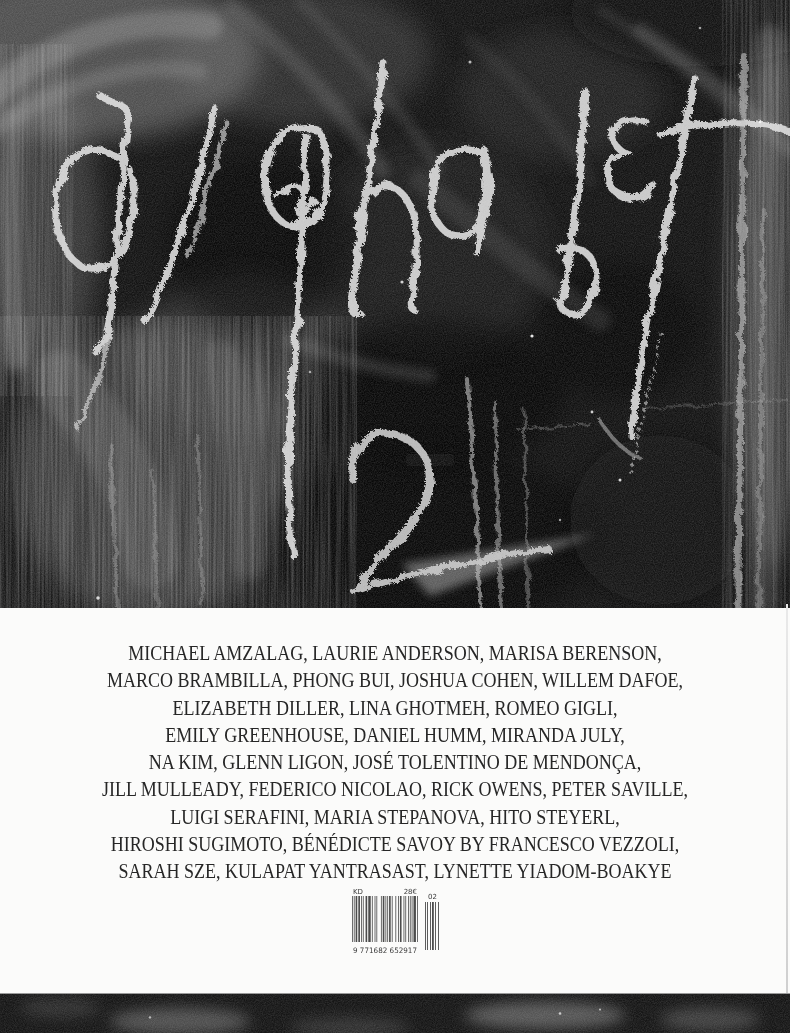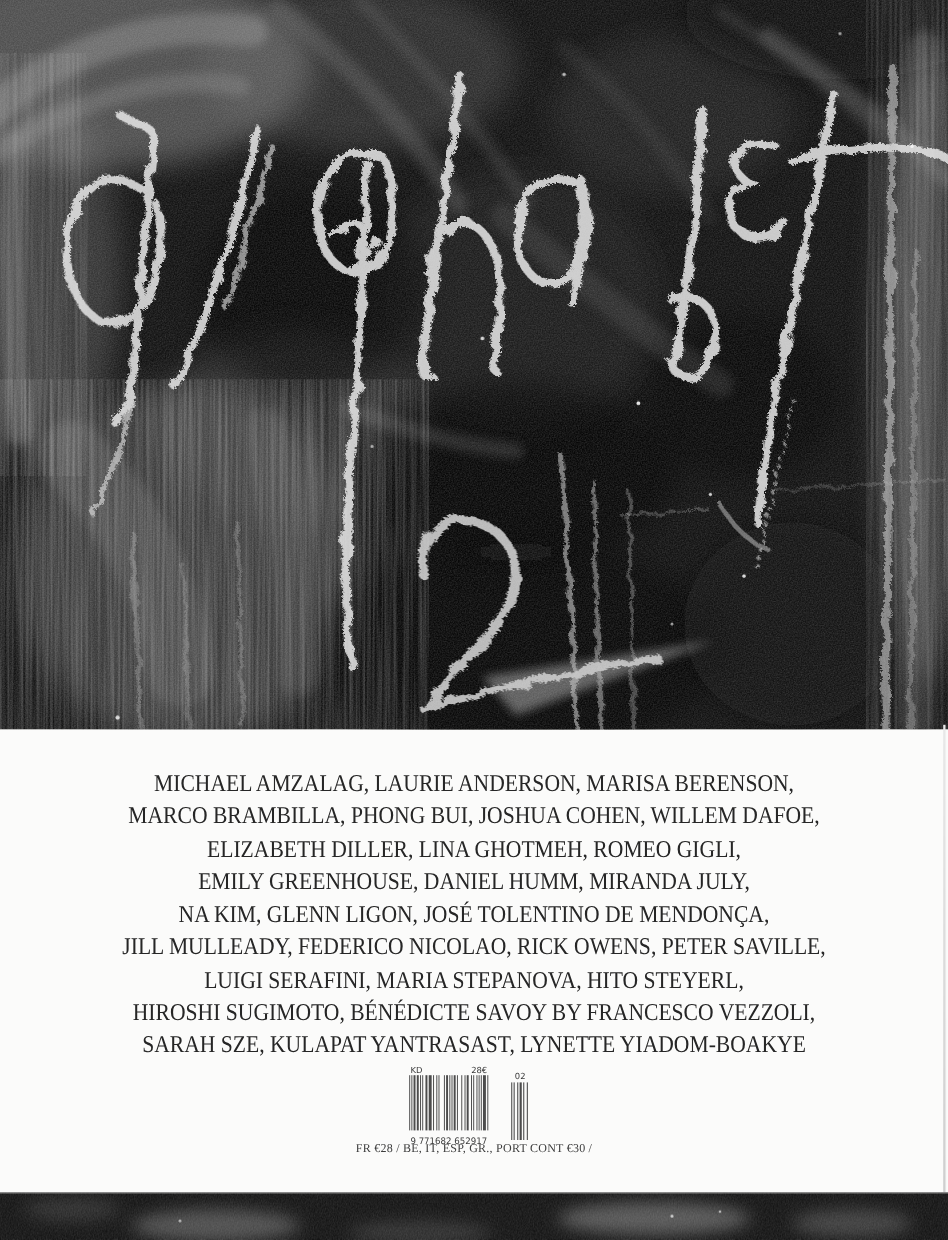--- a/index.html
+++ b/index.html
@@ -10,21 +10,21 @@
   }
   .artwork{position:absolute;top:0;left:0;width:790px;height:608px;display:block;}
   .names{
     position:absolute;top:640px;left:0;width:790px;
     text-align:center;font-size:20px;line-height:27.3px;color:#262626;
     letter-spacing:0px;transform:scaleX(0.9);transform-origin:50% 0;
     font-family:"Liberation Serif","DejaVu Serif",serif;
   }
   .names div{white-space:nowrap;}
   .barcode-wrap{
-    position:absolute;top:886px;left:339px;display:flex;align-items:flex-start;gap:16px;
+    position:absolute;top:886px;left:350px;display:flex;align-items:flex-start;gap:4px;
   }
   .barcode-wrap svg{display:block;}
   .bc-text{font-family:"DejaVu Sans","Liberation Sans",sans-serif;fill:#3a3a3a;}
   .prices{
     position:absolute;top:951px;left:0;width:790px;text-align:center;
     font-size:10px;line-height:13.5px;color:#3c3c3c;letter-spacing:0.2px;
   }
   .page-edge{
     position:absolute;left:786px;top:604px;height:390px;width:2px;
     background:linear-gradient(to bottom,#e9e9e9,#cfcfcf);
@@ -219,21 +219,20 @@
         <rect x="3.00" y="10" width="0.90" height="48" fill="#333333" opacity="0.88"></rect>
         <rect x="6.00" y="10" width="0.90" height="48" fill="#333333" opacity="0.88"></rect>
         <rect x="8.00" y="10" width="1.80" height="48" fill="#333333" opacity="0.88"></rect>
         <rect x="11.00" y="10" width="0.90" height="48" fill="#333333" opacity="0.88"></rect>
         <rect x="14.00" y="10" width="0.90" height="48" fill="#333333" opacity="0.88"></rect>
       </g>
   </svg>
 </div>
 
 <div class="prices">
-  <div>FR €28 / BE, IT, ESP, GR., PORT CONT €30 /</div>
 </div>
 
 <div class="page-edge"></div>
 
 <svg class="bottom-strip" viewBox="0 0 790 40" preserveAspectRatio="none">
   <rect x="0" y="0" width="790" height="40" fill="#151515"></rect>
   <g filter="url(#blur7)">
     <ellipse cx="60" cy="14" rx="40" ry="10" fill="#5a5a5a" opacity="0.4"></ellipse>
     <ellipse cx="180" cy="28" rx="70" ry="14" fill="#8a8a8a" opacity="0.5"></ellipse>
     <ellipse cx="350" cy="34" rx="60" ry="10" fill="#5e5e5e" opacity="0.4"></ellipse>

